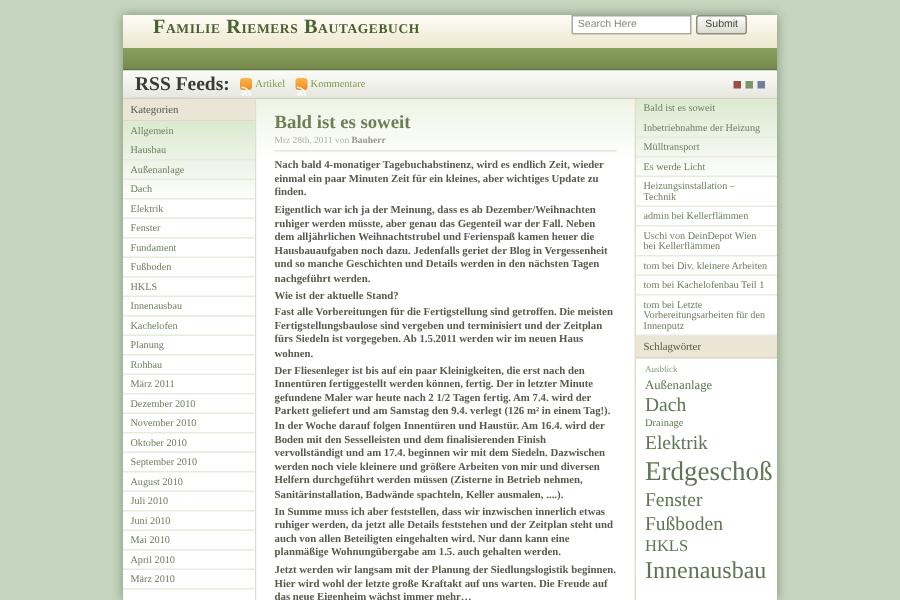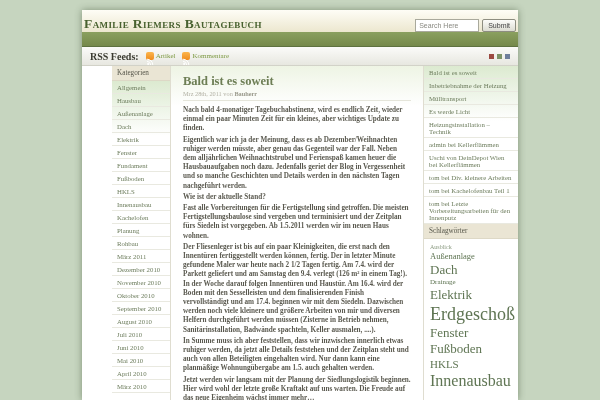--- a/index.html
+++ b/index.html
@@ -3,50 +3,50 @@
 <meta charset="utf-8">
 <style>
   * { margin:0; padding:0; box-sizing:border-box; }
   html,body { width:600px; height:400px; overflow:hidden; }
   body { background:#c6d5bf; font-family:"Liberation Serif","DejaVu Serif",serif; }
   .page { width:436px; height:390px; margin:10px auto 0; background:#fff;
           box-shadow:0 0 7px rgba(40,60,30,.45); overflow:hidden; display:flex; flex-direction:column; }
 
   
   .header { height:22px; flex:0 0 22px; background:linear-gradient(#fefdf6,#ece7cf);
-            display:flex; align-items:flex-end; justify-content:space-between; padding:0 2px; }
+            display:flex; align-items:flex-start; justify-content:space-between; padding:0 20px; }
   .site-title { font-size:13.5px; font-weight:bold; font-variant:small-caps; color:#48612f; letter-spacing:.4px; }
   .search { display:flex; align-items:center; gap:3px; }
-  .search input { width:64px; height:13px; font:7px "Liberation Sans",sans-serif; color:#8a8a82;
+  .search input { width:80px; height:13px; font:7px "Liberation Sans",sans-serif; color:#8a8a82;
                   border:1px solid #a9a99c; background:#fff; padding:0 3px; }
   .search button { height:13px; font:7px "Liberation Sans",sans-serif; color:#444; padding:0 5px;
                    border:1px solid #8d8d80; background:linear-gradient(#fcfcf9,#dcdcd2); border-radius:2px; }
 
   
   .nav { height:15px; flex:0 0 15px; background:linear-gradient(#8aa05f,#75894b);
          border-bottom:1px solid #5e7240; padding-left:6px; }
   .nav-item { display:inline-block; line-height:15px; padding:12px 10px; font-size:7.5px; font-weight:bold;
               color:#fff; text-decoration:none; cursor:pointer;margin-top:16px; }
   .nav-item.current { color:#f6f2cd; text-decoration:underline; background:rgba(0,0,0,.10); }
 
   
   .rssbar { height:19px; flex:0 0 19px; background:linear-gradient(#fbfbf9,#e7e7e0);
             border-bottom:1px solid #d2d2c8; display:flex; align-items:center; padding:0 8px; gap:7px; }
-  .rss-label { font-size:10px; font-weight:bold; color:#3a3a30; }
+  .rss-label { font-size:13px; font-weight:bold; color:#3a3a30; }
   .rss-link { display:inline-flex; align-items:center; gap:2px; cursor:pointer; }
   .rss-link .feed-ico { width:8px; height:8px; border-radius:2px; display:inline-block;
                         background:linear-gradient(#fcb54d,#ef8c1e); }
   .rss-link a { font-size:7px; color:#7e9a44; text-decoration:none; }
   .switchers { margin-left:auto; display:flex; gap:3px; }
   .switchers span { width:5px; height:5px; display:inline-block; cursor:pointer; }
 
   
   .content { flex:1; display:flex; background:#fff; min-height:0; }
   .side { background:#fff; }
-  .side.left { width:89px; flex:0 0 89px; border-right:1px solid #dfddd0;padding-left:30px; }
+  .side.left { width:89px; flex:0 0 89px; border-right:1px solid #dfddd0; }
   .side.right { width:95px; flex:0 0 95px; border-left:1px solid #dfddd0; }
   .widget-title { background:#eae5d4; border-bottom:1px solid #ddd8c6; color:#56564а; }
   .widget-title { color:#56564a; font-size:7.2px; padding:3px 5px; }
   ul.wlist { list-style:none; }
   ul.wlist.grad { background:linear-gradient(180deg,#dcead0,#ffffff 55px); }
   ul.wlist li { border-bottom:1px solid #e9e9e0; }
   ul.wlist a { display:block; padding:2.5px 5px; font-size:6.8px; color:#6d7d5d; text-decoration:none; cursor:pointer; }
   .tagcloud { padding:3px 6px; }
   .tagcloud a { display:block; color:#5f7553; text-decoration:none; line-height:1.12; margin:1.5px 0; cursor:pointer; }
   .tag-tiny { color:#8a9a80 !important; }

